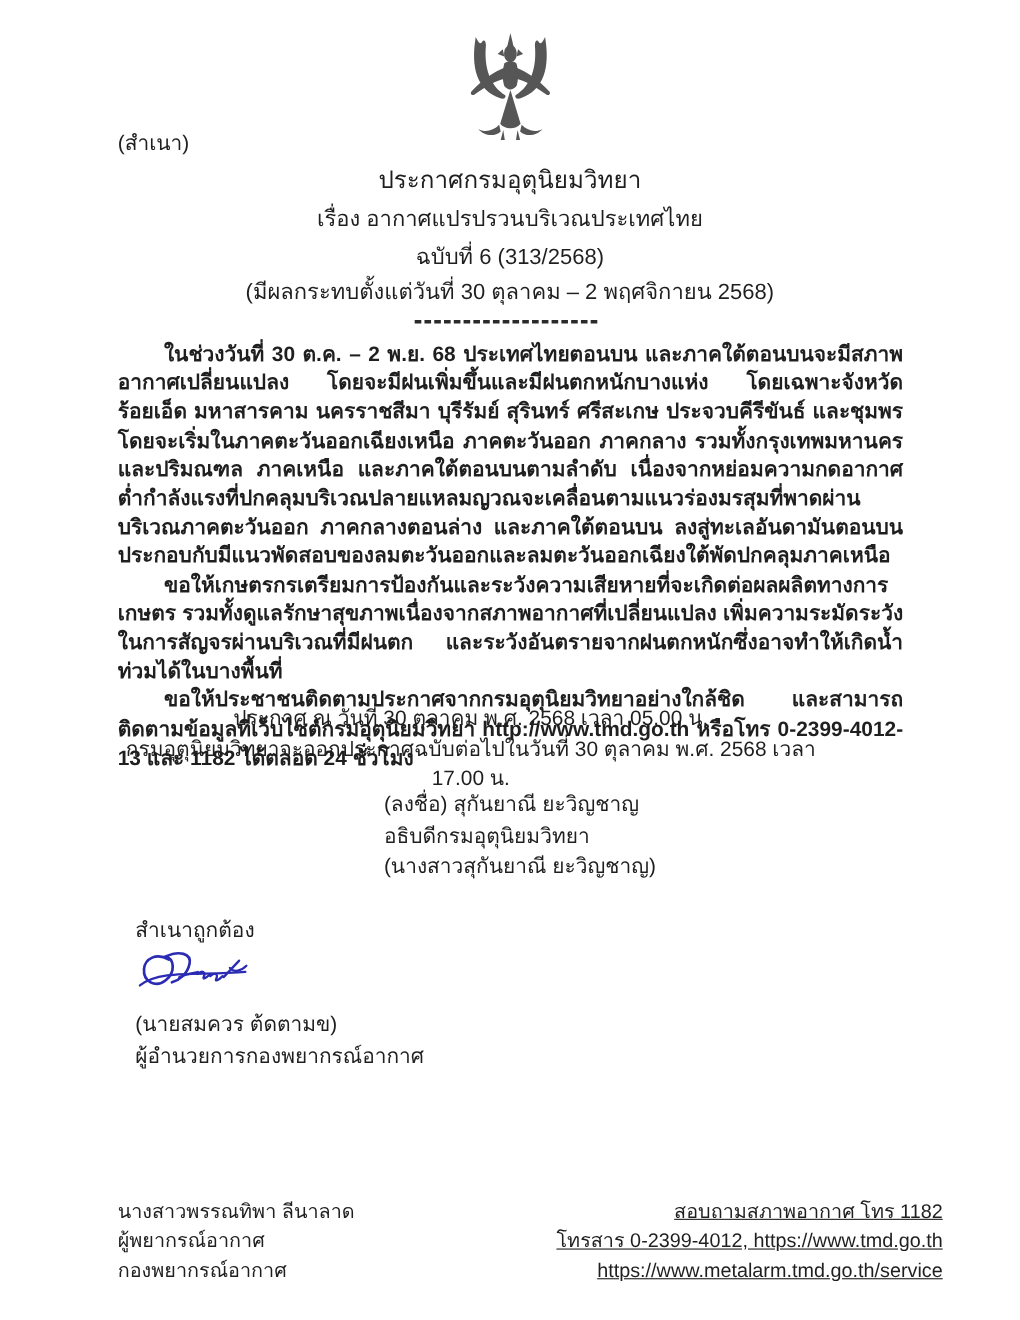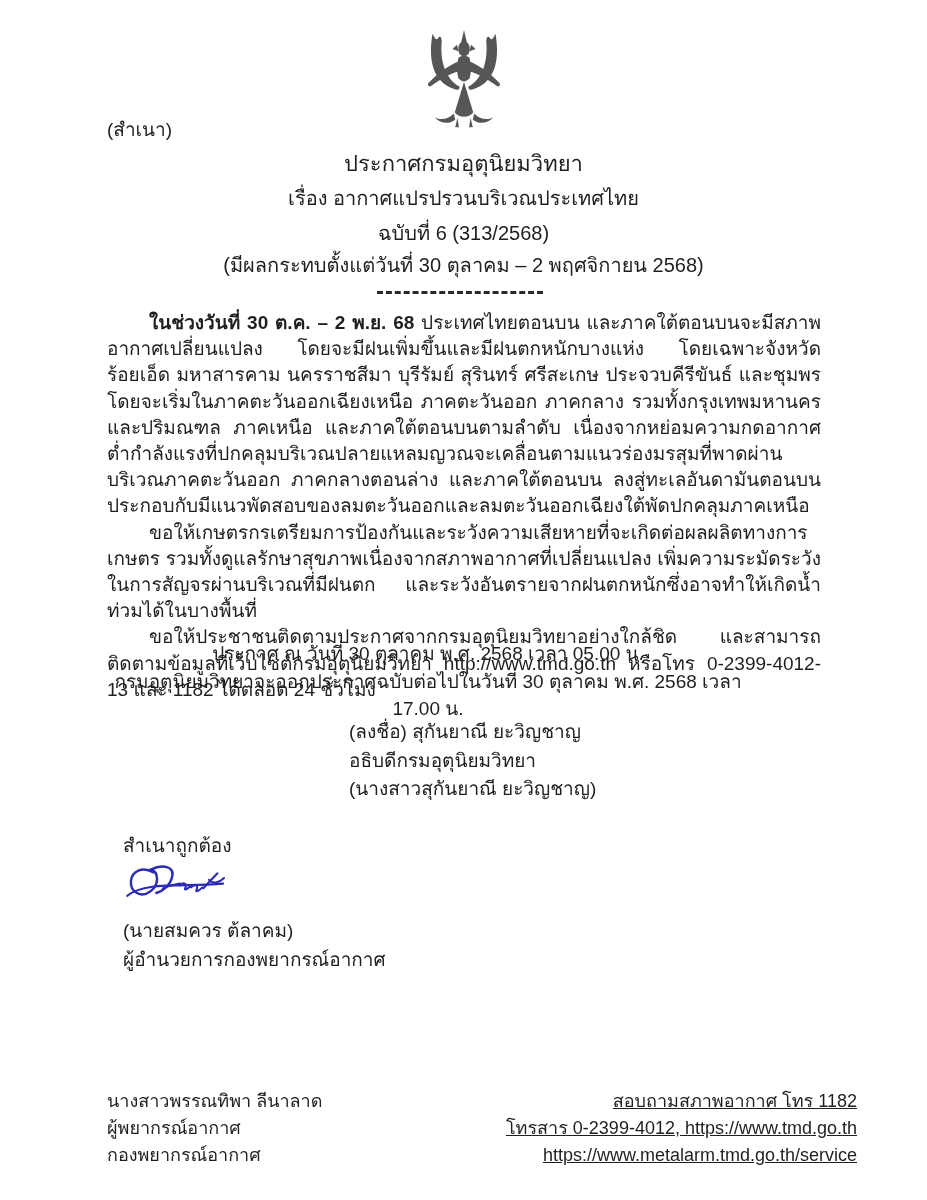--- a/index.html
+++ b/index.html
@@ -16,21 +16,21 @@
 
   .hdr{position:absolute;left:0;width:927px;text-align:center;font-weight:normal;}
   .hdr-title{top:146px;font-size:22px;}
   .hdr-subject{top:182px;font-size:20px;}
   .hdr-issue{top:217px;font-size:20px;}
   .hdr-effective{top:249px;font-size:20px;}
   .divider{position:absolute;top:291px;left:377px;width:166px;border-top:3px dashed #2a2a2a;}
 
   .body-text{
     position:absolute;top:310px;left:107px;width:714px;
-    font-size:19px;line-height:26.2px;text-align:justify;text-align-last:left;
+    font-size:19px;line-height:26.2px;text-align:justify;text-align-last:left;font-weight:bold;
   }
   .body-text p{margin:0;text-indent:42px;}
 
   .issuance{
     position:absolute;top:640px;left:107px;width:714px;
     text-align:center;font-size:19px;line-height:27.5px;
     padding-right:72px;box-sizing:border-box;
   }
   .sig-block{
     position:absolute;top:718px;left:349px;width:471px;
@@ -111,21 +111,21 @@
     <p class="cert-label">สำเนาถูกต้อง</p>
     <span class="cert-sig">
       <svg viewBox="0 0 110 50" width="104" height="47" aria-hidden="true">
         <g stroke="#2b2bb4" fill="none" stroke-linecap="round">
           <path stroke-width="2.6" d="M30,11 C18,4 7,10 6,20 C5,32 17,39 27,31 C37,23 35,10 27,8 C40,2 52,5 50,15 C48,25 40,31 33,33"></path>
           <path stroke-width="2.2" d="M40,28 C46,25 54,24 58,23 M58,25 C62,21 66,23 64,27 C62,31 66,29 70,25 M70,27 C74,23 78,25 76,29 C74,33 78,31 82,27 M83,28 L98,12 M89,19 C93,24 100,22 105,17"></path>
           <path stroke-width="2.2" d="M2,36 C22,20 62,27 104,23"></path>
         </g>
       </svg>
     </span>
-    <p class="cert-name">(นายสมควร ต้ลาคม)</p>
+    <p class="cert-name">(นายสมควร ต้ดตามข)</p>
     <p class="cert-pos">ผู้อำนวยการกองพยากรณ์อากาศ</p>
   </div>
 
   <div class="footer-left">
     <div>นางสาวพรรณทิพา ลีนาลาด</div>
     <div>ผู้พยากรณ์อากาศ</div>
     <div>กองพยากรณ์อากาศ</div>
   </div>
   <div class="footer-right">
     <div>สอบถามสภาพอากาศ โทร 1182</div>

